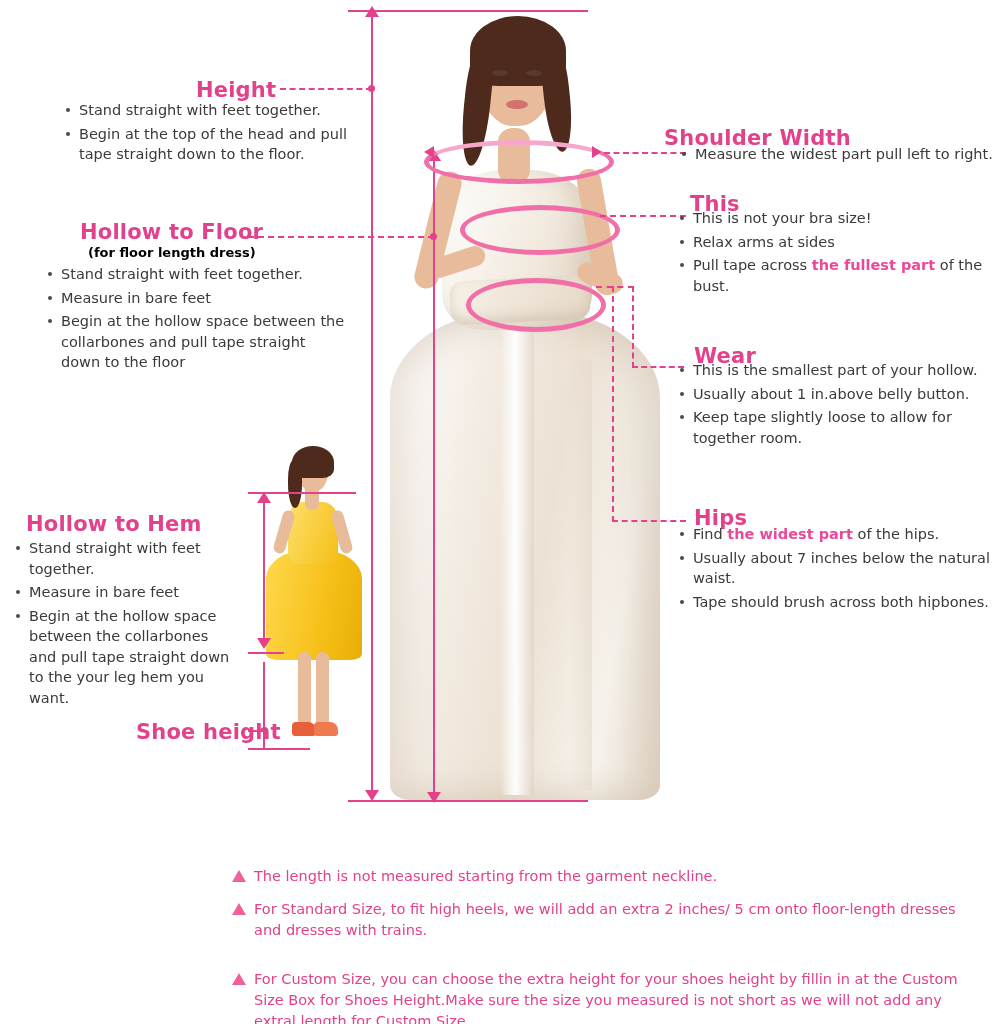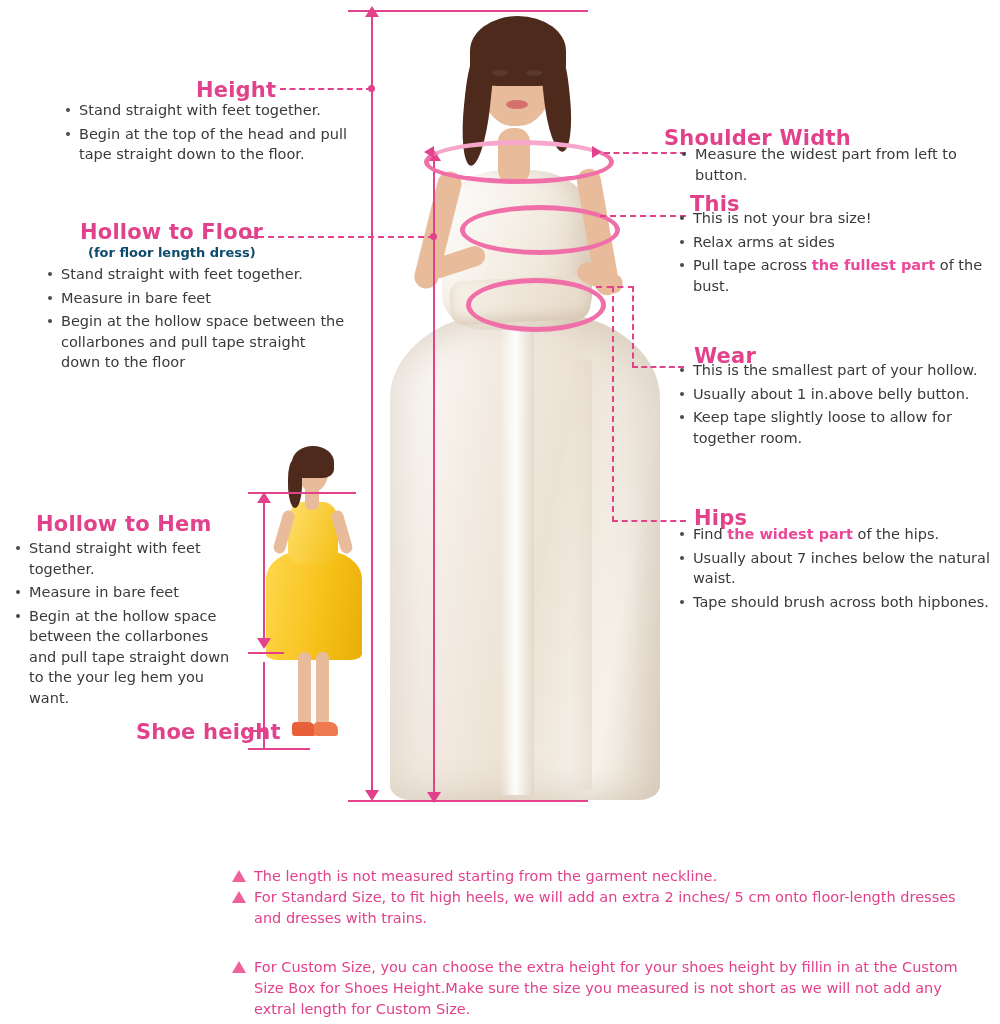--- a/index.html
+++ b/index.html
@@ -21,21 +21,21 @@
 
   
   .heading {
     color: #e2418b;
     font-weight: bold;
     font-size: 21px;
     white-space: nowrap;
     letter-spacing: 0.2px;
   }
   .subheading {
-    color: #0c4a6e;
+    color: #000000;
     font-weight: bold;
     font-size: 13px;
     white-space: nowrap;
   }
 
   
   .bullets {
     list-style: none;
     margin: 0;
     padding: 0;
@@ -234,32 +234,32 @@
   </ul>
 
   <div class="abs heading" style="left:80px; top:220px;">Hollow to Floor</div>
   <div class="abs subheading" style="left:88px; top:245px;">(for floor length dress)</div>
   <ul class="bullets abs" style="left:46px; top:264px; width:300px;">
     <li>Stand straight with feet together.</li>
     <li>Measure in bare feet</li>
     <li>Begin at the hollow space between the collarbones and pull tape straight down to the floor</li>
   </ul>
 
-  <div class="abs heading" style="left:36px; top:512px;">Hollow to Hem</div>
+  <div class="abs heading" style="left:26px; top:512px;">Hollow to Hem</div>
   <ul class="bullets abs" style="left:14px; top:538px; width:222px;">
     <li>Stand straight with feet together.</li>
     <li>Measure in bare feet</li>
     <li>Begin at the hollow space between the collarbones and pull tape straight down to the your leg hem  you want.</li>
   </ul>
 
   <div class="abs heading" style="left:136px; top:720px;">Shoe height</div>
 
   <div class="abs heading" style="left:664px; top:126px;">Shoulder Width</div>
   <ul class="bullets abs" style="left:680px; top:144px; width:320px;">
-    <li>Measure the widest part from left to button.</li>
+    <li>Measure the widest part pull left to right.</li>
   </ul>
 
   <div class="abs heading" style="left:690px; top:192px;">This</div>
   <ul class="bullets abs" style="left:678px; top:208px; width:322px;">
     <li>This is not your bra size!</li>
     <li>Relax arms at sides</li>
     <li>Pull tape across <span class="pink">the fullest part</span> of the bust.</li>
   </ul>
 
   <div class="abs heading" style="left:694px; top:344px;">Wear</div>
@@ -270,21 +270,21 @@
   </ul>
 
   <div class="abs heading" style="left:694px; top:506px;">Hips</div>
   <ul class="bullets abs" style="left:678px; top:524px; width:322px;">
     <li>Find <span class="pink">the widest part</span> of the hips.</li>
     <li>Usually about 7 inches below the natural waist.</li>
     <li>Tape should brush across both hipbones.</li>
   </ul>
 
   <div class="abs" style="left:232px; top:866px; width:750px;">
-    <div class="note" style="">
+    <div class="note" style="margin-bottom:12px;">
       <span class="tri"></span>
       <span>The length is not measured starting from the garment neckline.</span>
     </div>
     <div class="note" style="margin-bottom:28px;">
       <span class="tri"></span>
       <span>For Standard Size, to fit high heels, we will add an extra 2 inches/ 5  cm onto floor-length dresses and dresses with trains.</span>
     </div>
     <div class="note">
       <span class="tri"></span>
       <span>For Custom Size, you can choose the extra height for your shoes height by fillin in at the Custom Size Box for Shoes Height.Make sure the size you measured is not short as we will not add any extral length for Custom Size.</span>

